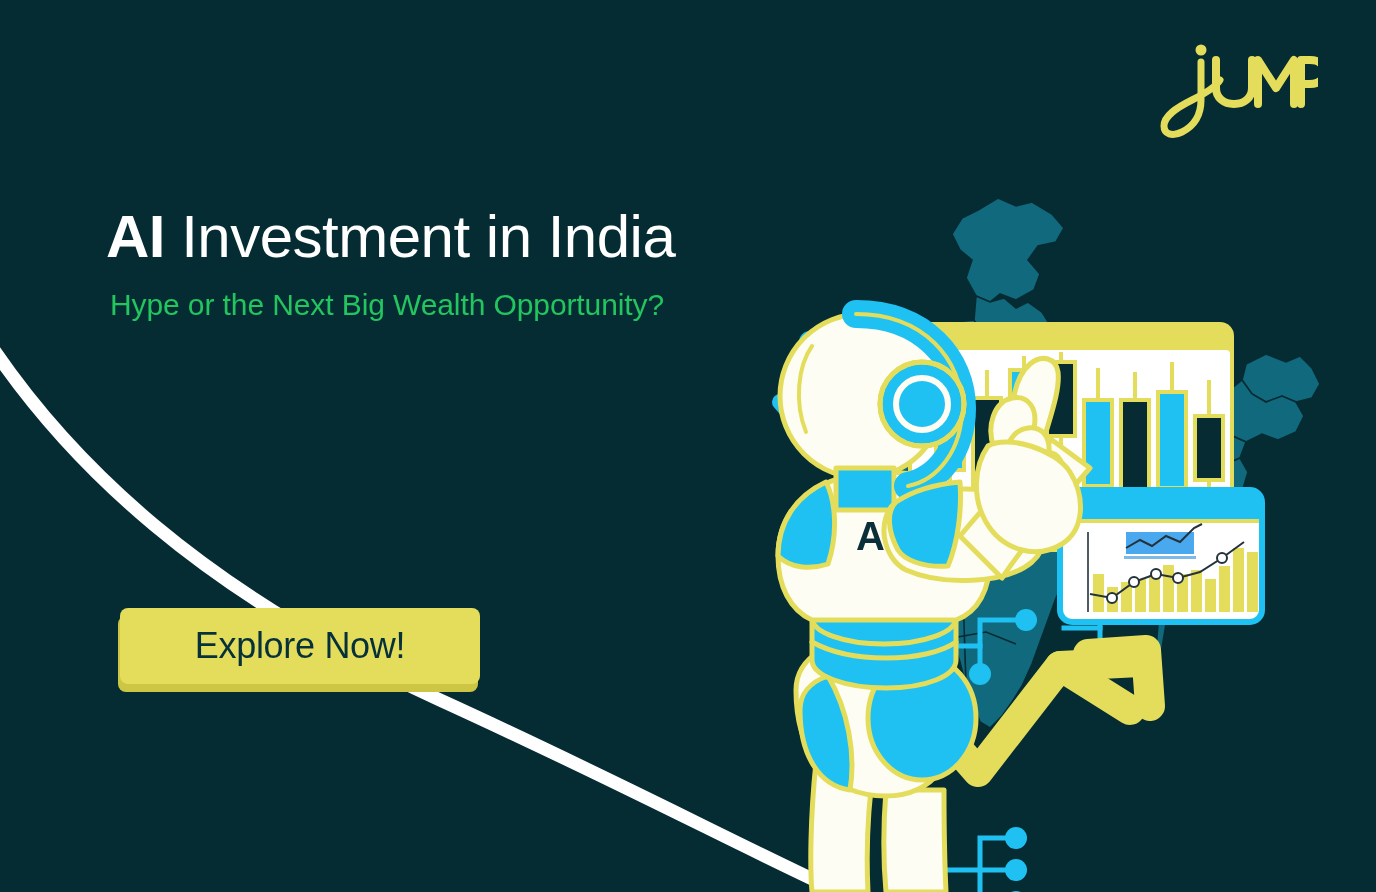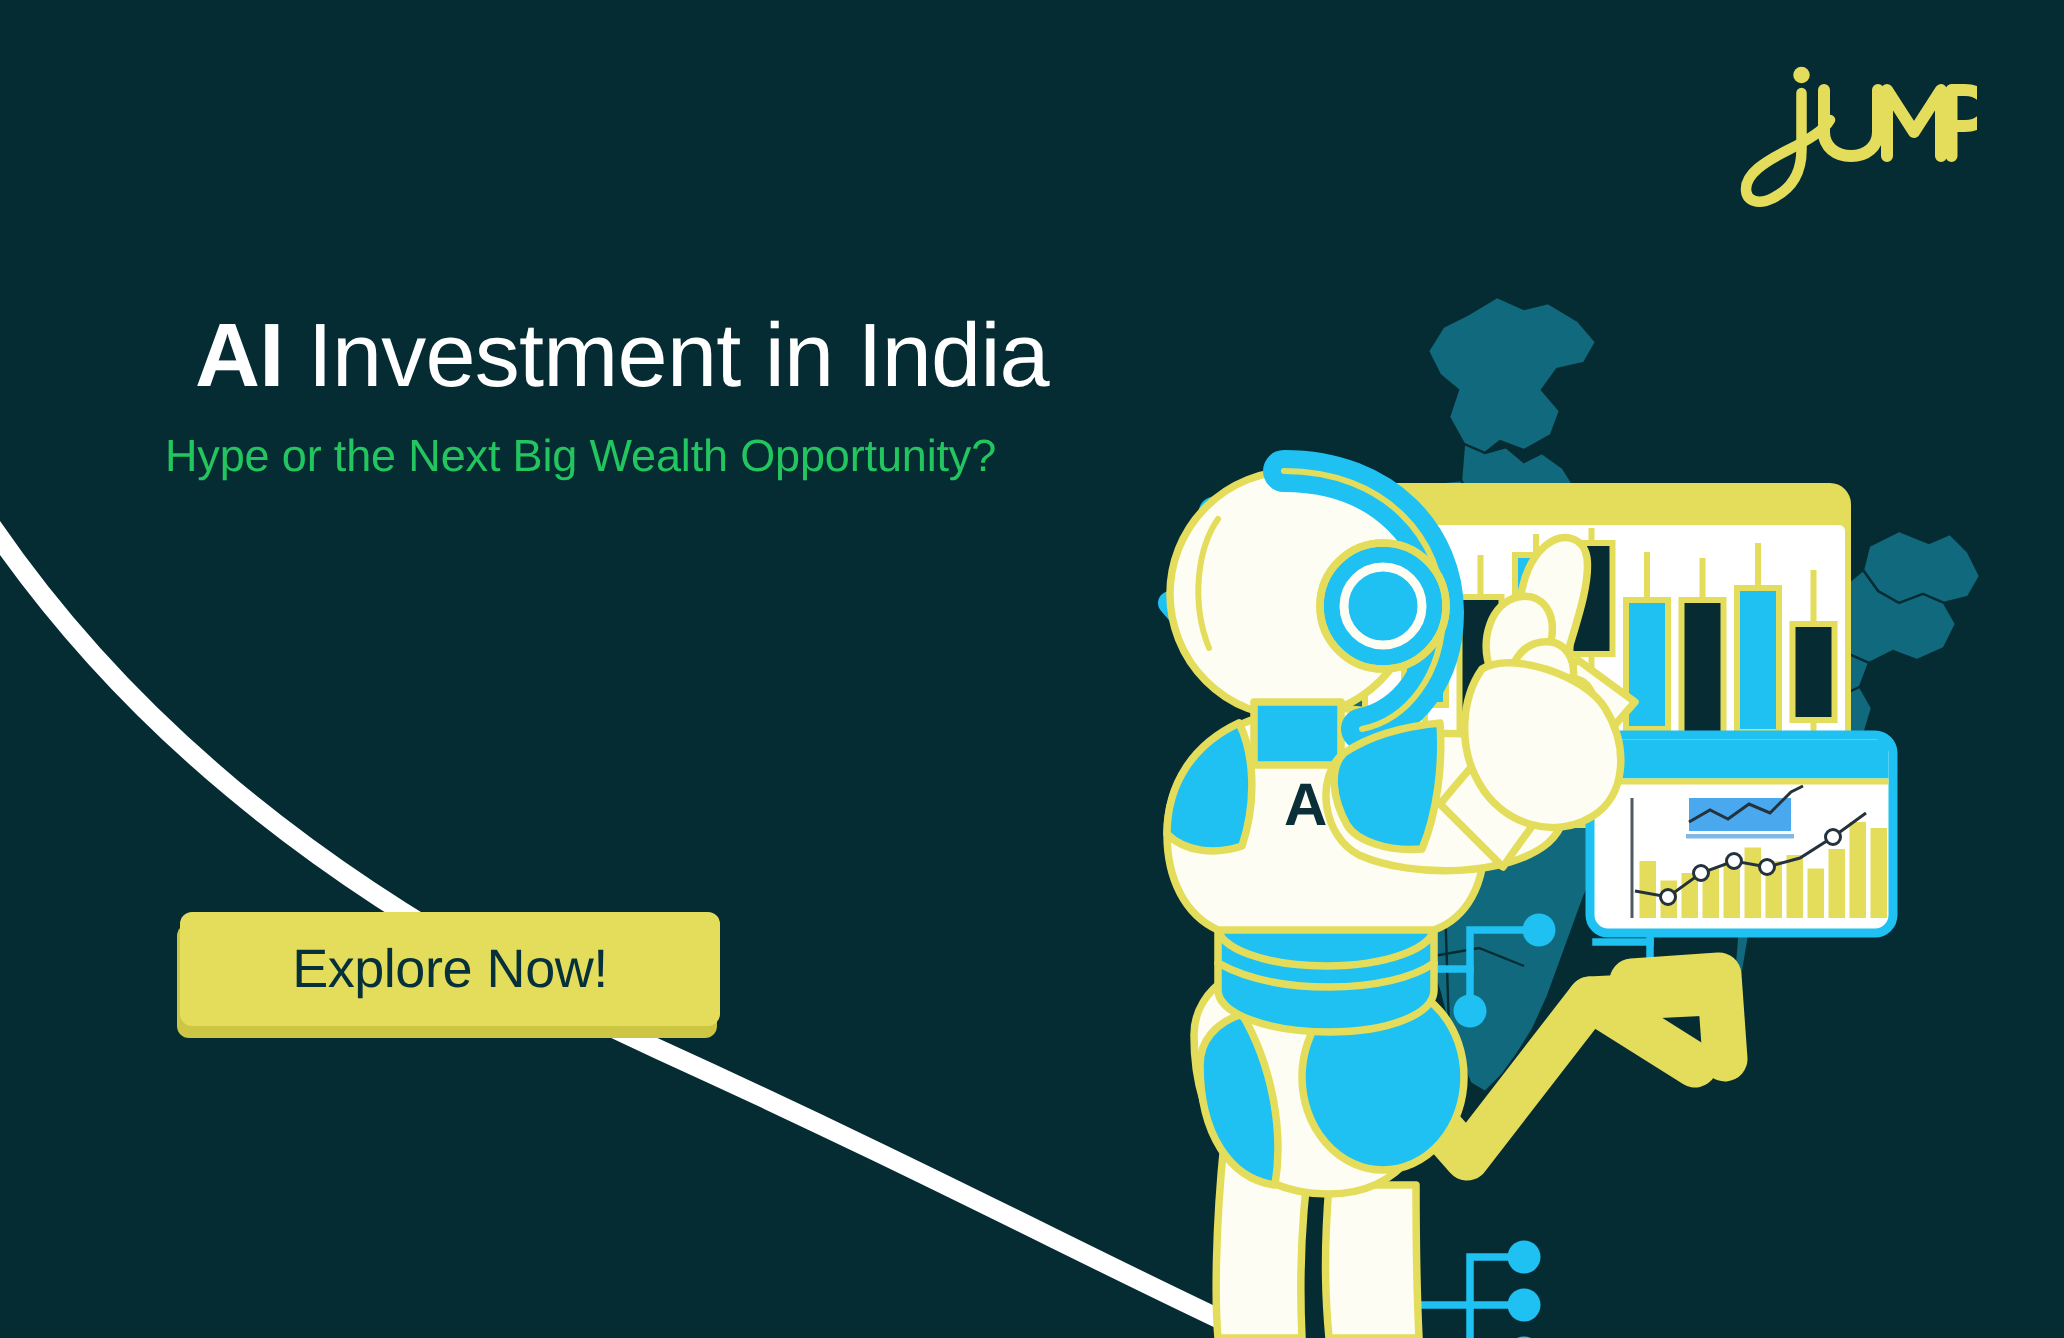--- a/index.html
+++ b/index.html
@@ -23,21 +23,20 @@
 
   
   .headline{
     position:absolute;left:106px;top:206px;
     color:#ffffff;
     font-size:60px;
     line-height:1.04;
     letter-spacing:-0.5px;
     font-weight:400;
     white-space:nowrap;
-    margin-left:24px;
   }
   .headline .accent{font-weight:700;}
   .subhead{
     position:absolute;left:110px;top:288px;
     color:#22c55e;
     font-size:30px;
     font-weight:400;
     letter-spacing:-0.1px;
     white-space:nowrap;
   }

